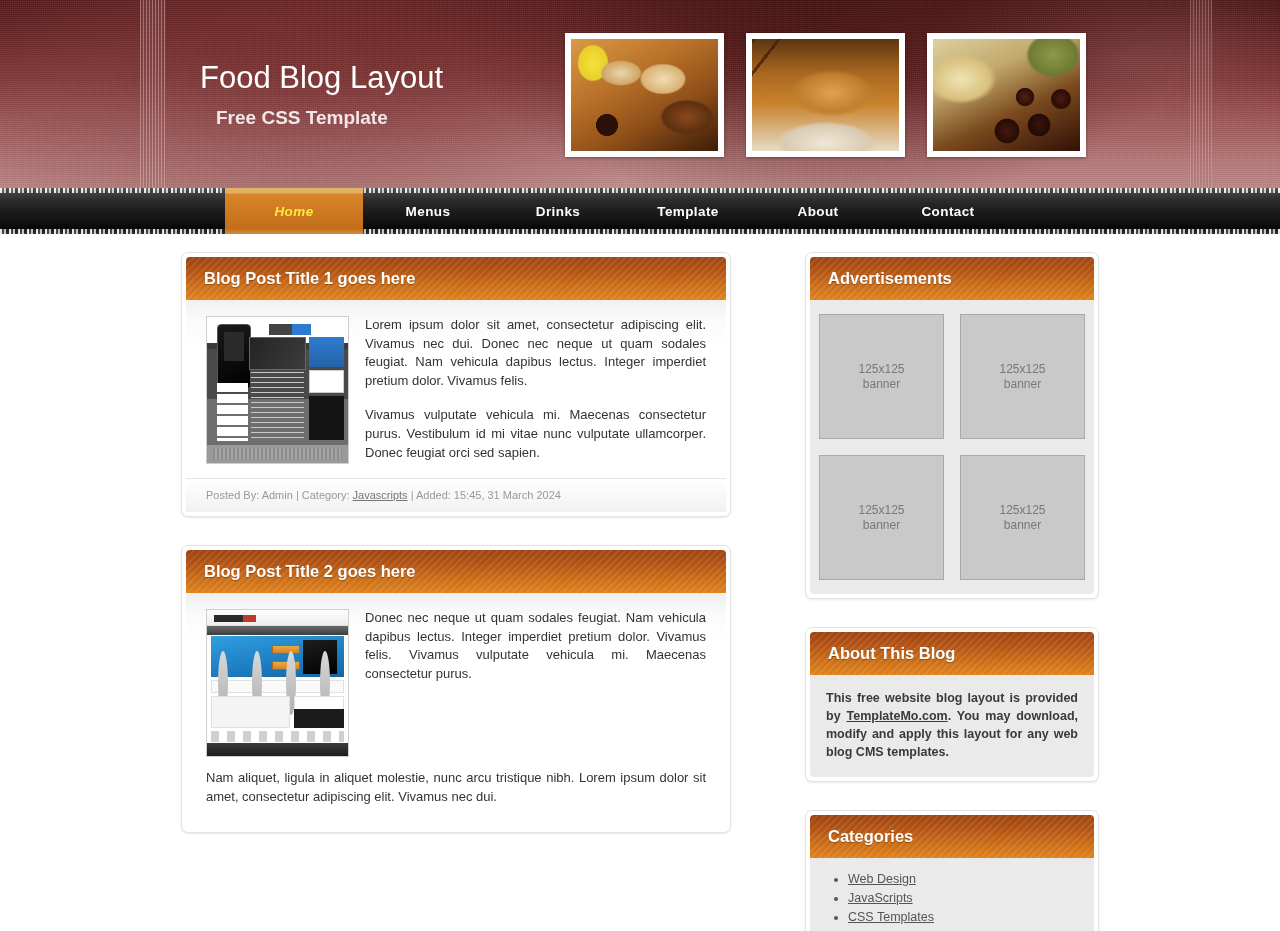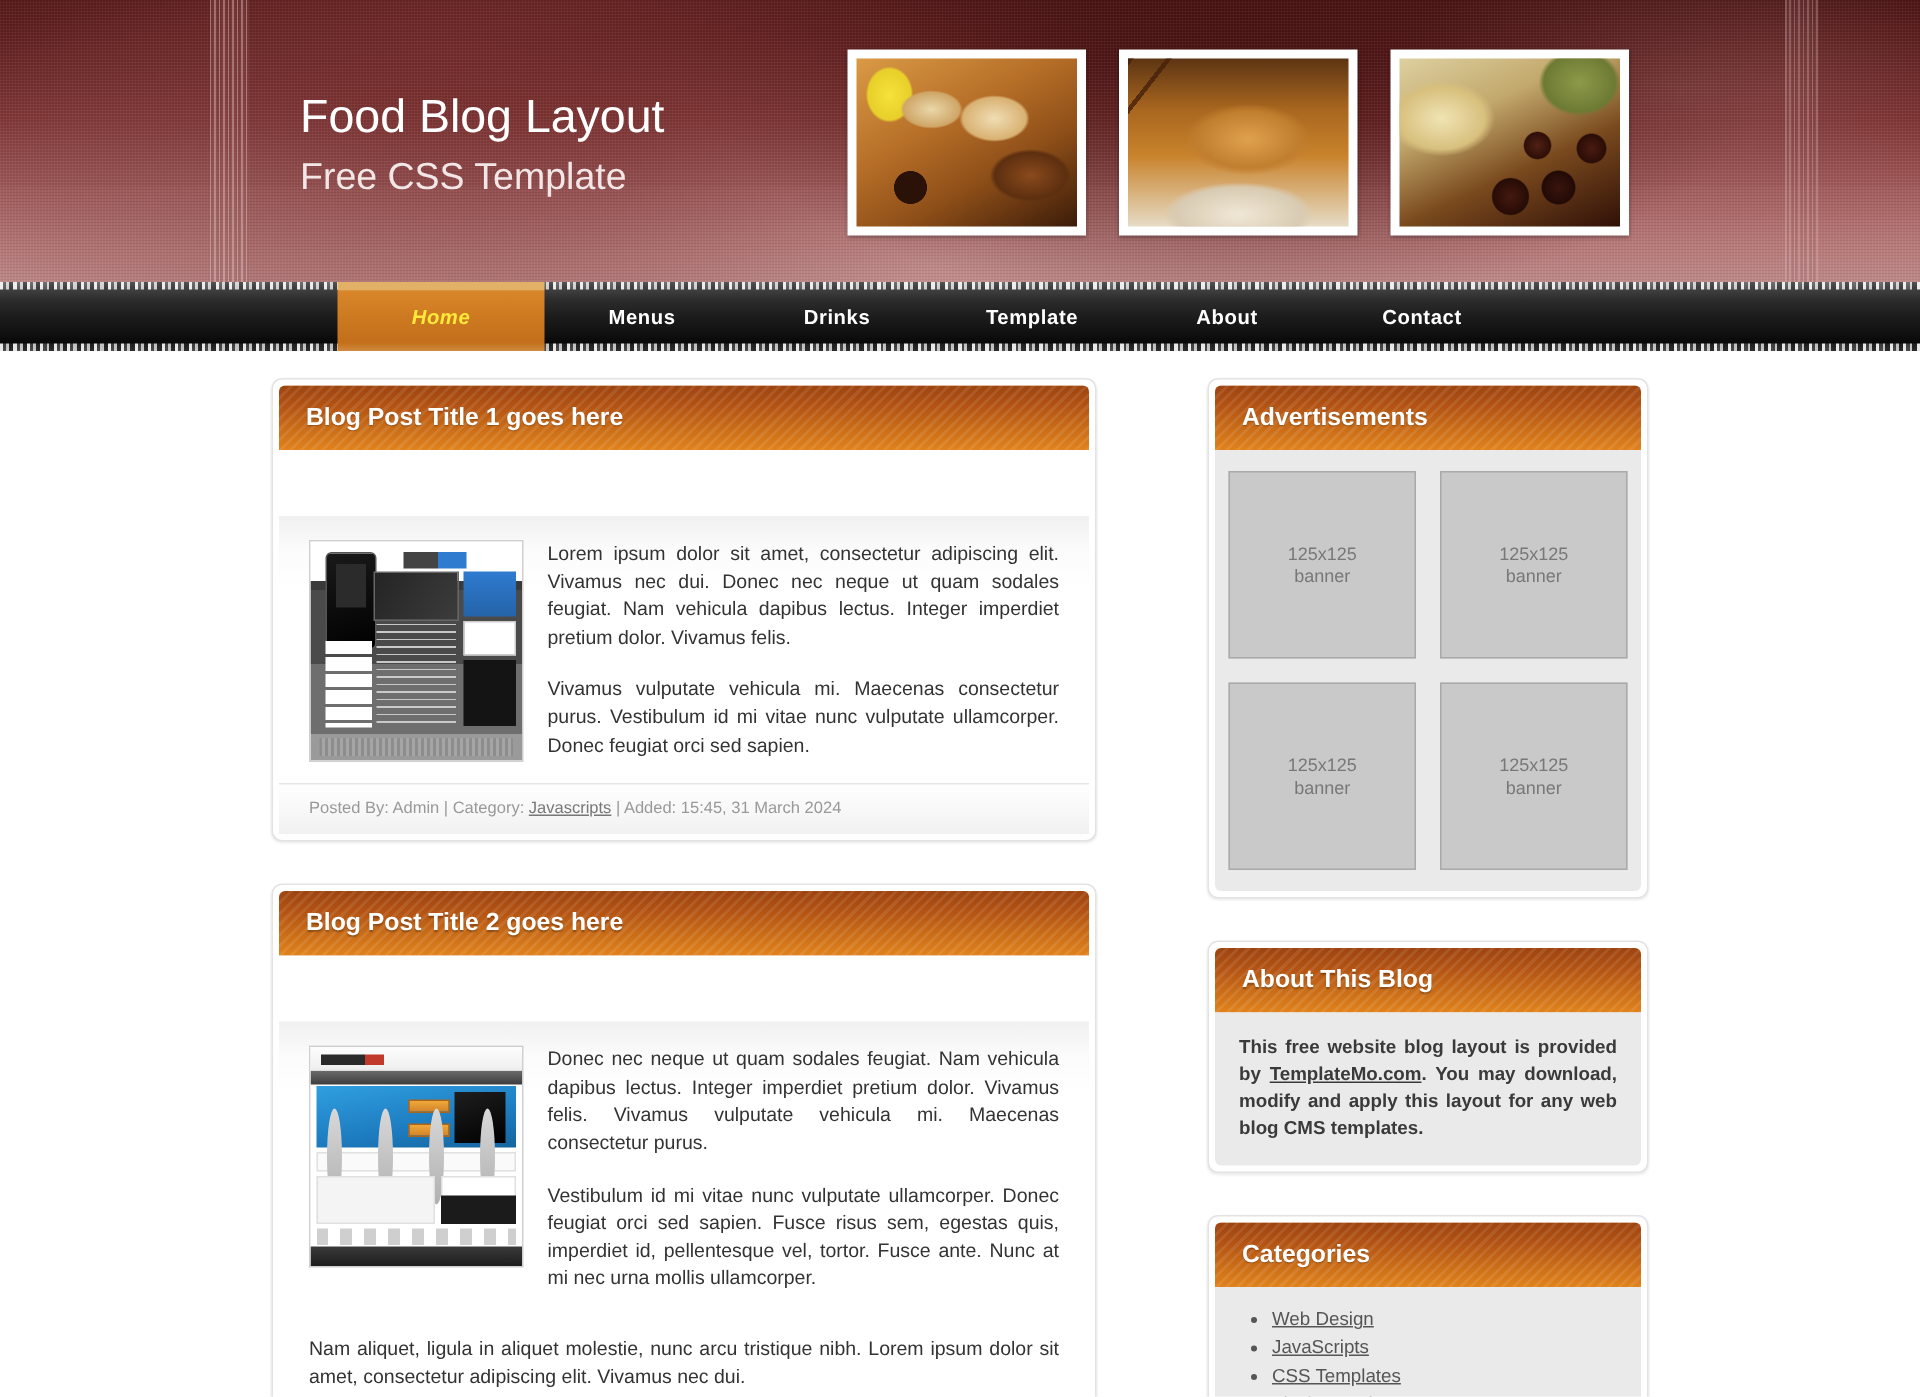--- a/index.html
+++ b/index.html
@@ -54,23 +54,23 @@
   .brand { position: absolute; left: 200px; top: 58px; }
   .brand h1 {
     margin: 0;
     font-size: 31px;
     font-weight: normal;
     color: #ffffff;
     letter-spacing: 0px;
     line-height: 40px;
   }
   .brand h2 {
-    margin: 8px 0 0 0;
-    font-size: 25px;
-    font-weight: normal;
+    margin: 8px 0 0 16px;
+    font-size: 19px;
+    font-weight: bold;
     color: #f2e6e6;
     line-height: 24px;
   }
 
   .hdr-photos { position: absolute; top: 33px; left: 565px; display: flex; gap: 22px; }
   .photo {
     width: 159px; height: 124px;
     background: #ffffff;
     padding: 6px;
     box-shadow: 0 1px 3px rgba(0,0,0,0.35);
@@ -188,21 +188,20 @@
         rgba(255,255,255,0) 2px 5px),
       linear-gradient(to bottom, #9e4410 0%, #b35314 32%, #c96c17 66%, #e0821c 100%);
     text-shadow: 0 1px 1px rgba(0,0,0,0.28);
   }
   .panel-body { padding: 0; }
 
   
   .post-inner {
     background: linear-gradient(to bottom, #f0f0f0 0%, #fbfbfb 22px, #ffffff 48px);
     padding: 16px 20px 0 20px;
-    margin-top: 44px;
   }
   .post-top { display: flex; gap: 16px; }
   .thumb {
     width: 143px; height: 148px;
     border: 1px solid #cfcfcf;
     background: #ffffff;
     flex: 0 0 auto;
     overflow: hidden;
     position: relative;
   }
@@ -417,21 +416,20 @@
                   <div class="sh-ic" style="left:80%"></div>
                   <div class="sh-panelL"></div>
                   <div class="sh-panelR"></div>
                   <div class="sh-panelD"></div>
                   <div class="sh-brands"></div>
                   <div class="sh-foot"></div>
                 </div>
               </div>
               <div class="post-text">
                 <p>Donec nec neque ut quam sodales feugiat. Nam vehicula dapibus lectus. Integer imperdiet pretium dolor. Vivamus felis. Vivamus vulputate vehicula mi. Maecenas consectetur purus.</p>
-                <p>Vestibulum id mi vitae nunc vulputate ullamcorper. Donec feugiat orci sed sapien. Fusce risus sem, egestas quis, imperdiet id, pellentesque vel, tortor. Fusce ante. Nunc at mi nec urna mollis ullamcorper.</p>
               </div>
             </div>
             <p class="post-para post-para-full">Nam aliquet, ligula in aliquet molestie, nunc arcu tristique nibh. Lorem ipsum dolor sit amet, consectetur adipiscing elit. Vivamus nec dui.</p>
           </div>
         </div>
       </article>
 
     </div>
 
     <aside class="col-side">

